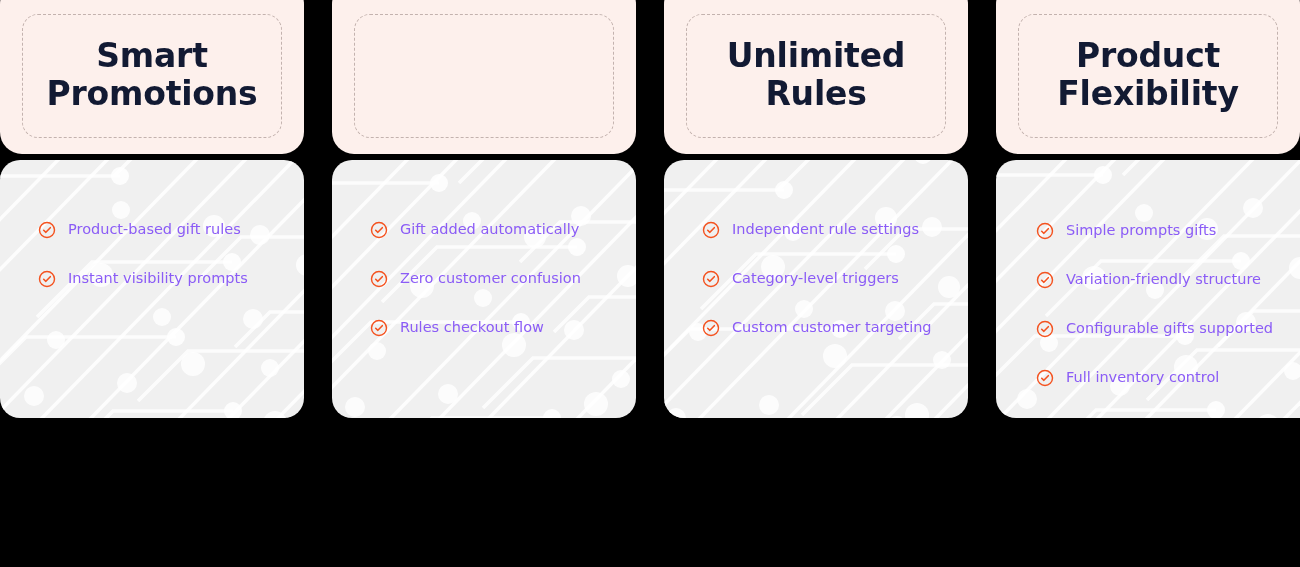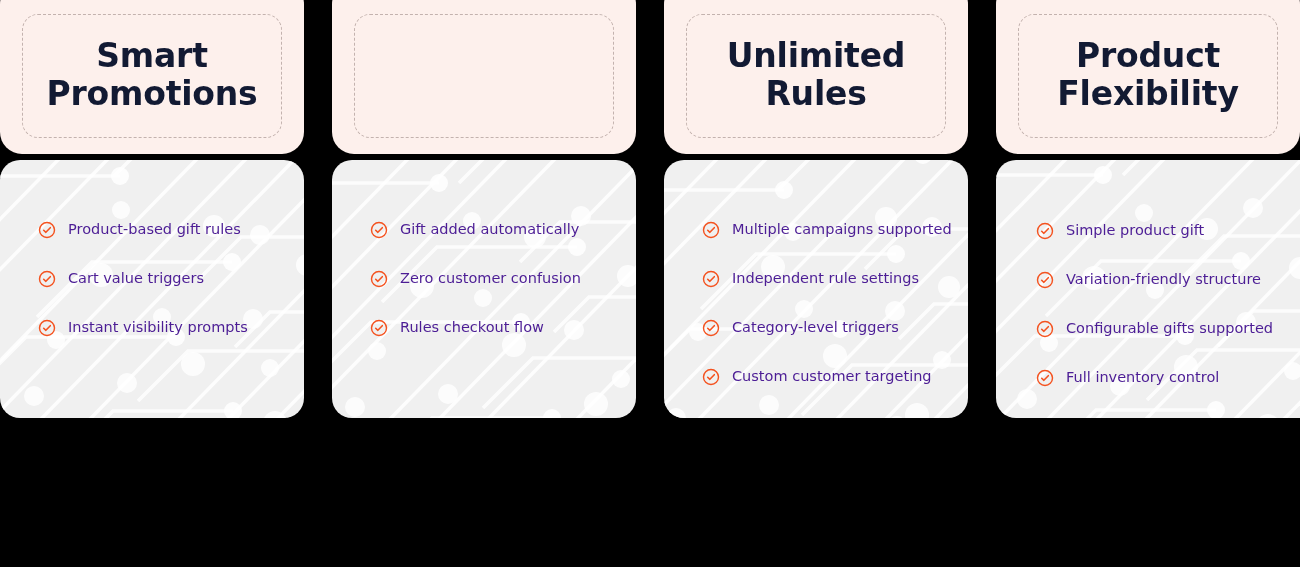--- a/index.html
+++ b/index.html
@@ -108,21 +108,21 @@
 
   .check-icon {
     flex: 0 0 auto;
     width: 18px;
     height: 18px;
     display: block;
   }
 
   .feature-text {
     font-size: 14.5px;
-    color: #4c1d95;
+    color: #8b5cf6;
     line-height: 1;
     white-space: nowrap;
   }
 
   
   .col-3 .feature-list { padding-top: 46px; padding-left: 40px; }
   .col-3 .card-head    { border-top-right-radius: 22px; border-bottom-right-radius: 22px; }
   .col-3 .card-body    { border-top-right-radius: 0px; border-bottom-right-radius: 0px; }
 </style>
 </head>
@@ -184,27 +184,20 @@
             <circle cx="12" cy="12" r="10" stroke="#f4521f" stroke-width="1.9"></circle>
             <path d="M7.6 12.3 L10.5 15.1 L16.4 8.9" stroke="#f4521f" stroke-width="2.1" stroke-linecap="round" stroke-linejoin="round"></path>
           </svg>
         <span class="feature-text">Product-based gift rules</span>
       </li>
       <li class="feature-item">
         <svg class="check-icon" viewBox="0 0 24 24" fill="none">
             <circle cx="12" cy="12" r="10" stroke="#f4521f" stroke-width="1.9"></circle>
             <path d="M7.6 12.3 L10.5 15.1 L16.4 8.9" stroke="#f4521f" stroke-width="2.1" stroke-linecap="round" stroke-linejoin="round"></path>
           </svg>
-        <span class="feature-text">Cart value triggers</span>
-      </li>
-      <li class="feature-item">
-        <svg class="check-icon" viewBox="0 0 24 24" fill="none">
-            <circle cx="12" cy="12" r="10" stroke="#f4521f" stroke-width="1.9"></circle>
-            <path d="M7.6 12.3 L10.5 15.1 L16.4 8.9" stroke="#f4521f" stroke-width="2.1" stroke-linecap="round" stroke-linejoin="round"></path>
-          </svg>
         <span class="feature-text">Instant visibility prompts</span>
       </li>
         </ul>
     </div>
     </div>
     <div class="card-col col-1">
     <div class="card-head">
       <div class="head-dash"></div>
     </div>
     <div class="card-body">
@@ -323,27 +316,20 @@
           <circle cx="129" cy="72" r="9" fill="#ffffff" opacity="0.8"></circle>
           <circle cx="55" cy="309" r="11" fill="#ffffff" opacity="0.8"></circle>
           <circle cx="196" cy="286" r="10" fill="#ffffff" opacity="0.8"></circle>
         </svg>
       <ul class="feature-list">
       <li class="feature-item">
         <svg class="check-icon" viewBox="0 0 24 24" fill="none">
             <circle cx="12" cy="12" r="10" stroke="#f4521f" stroke-width="1.9"></circle>
             <path d="M7.6 12.3 L10.5 15.1 L16.4 8.9" stroke="#f4521f" stroke-width="2.1" stroke-linecap="round" stroke-linejoin="round"></path>
           </svg>
-        <span class="feature-text">Multiple campaigns supported</span>
-      </li>
-      <li class="feature-item">
-        <svg class="check-icon" viewBox="0 0 24 24" fill="none">
-            <circle cx="12" cy="12" r="10" stroke="#f4521f" stroke-width="1.9"></circle>
-            <path d="M7.6 12.3 L10.5 15.1 L16.4 8.9" stroke="#f4521f" stroke-width="2.1" stroke-linecap="round" stroke-linejoin="round"></path>
-          </svg>
         <span class="feature-text">Independent rule settings</span>
       </li>
       <li class="feature-item">
         <svg class="check-icon" viewBox="0 0 24 24" fill="none">
             <circle cx="12" cy="12" r="10" stroke="#f4521f" stroke-width="1.9"></circle>
             <path d="M7.6 12.3 L10.5 15.1 L16.4 8.9" stroke="#f4521f" stroke-width="2.1" stroke-linecap="round" stroke-linejoin="round"></path>
           </svg>
         <span class="feature-text">Category-level triggers</span>
       </li>
       <li class="feature-item">
@@ -404,21 +390,21 @@
           <circle cx="148" cy="53" r="9" fill="#ffffff" opacity="0.8"></circle>
           <circle cx="74" cy="320" r="11" fill="#ffffff" opacity="0.8"></circle>
           <circle cx="185" cy="297" r="10" fill="#ffffff" opacity="0.8"></circle>
         </svg>
       <ul class="feature-list">
       <li class="feature-item">
         <svg class="check-icon" viewBox="0 0 24 24" fill="none">
             <circle cx="12" cy="12" r="10" stroke="#f4521f" stroke-width="1.9"></circle>
             <path d="M7.6 12.3 L10.5 15.1 L16.4 8.9" stroke="#f4521f" stroke-width="2.1" stroke-linecap="round" stroke-linejoin="round"></path>
           </svg>
-        <span class="feature-text">Simple product gift</span>
+        <span class="feature-text">Simple prompts gifts</span>
       </li>
       <li class="feature-item">
         <svg class="check-icon" viewBox="0 0 24 24" fill="none">
             <circle cx="12" cy="12" r="10" stroke="#f4521f" stroke-width="1.9"></circle>
             <path d="M7.6 12.3 L10.5 15.1 L16.4 8.9" stroke="#f4521f" stroke-width="2.1" stroke-linecap="round" stroke-linejoin="round"></path>
           </svg>
         <span class="feature-text">Variation-friendly structure</span>
       </li>
       <li class="feature-item">
         <svg class="check-icon" viewBox="0 0 24 24" fill="none">

